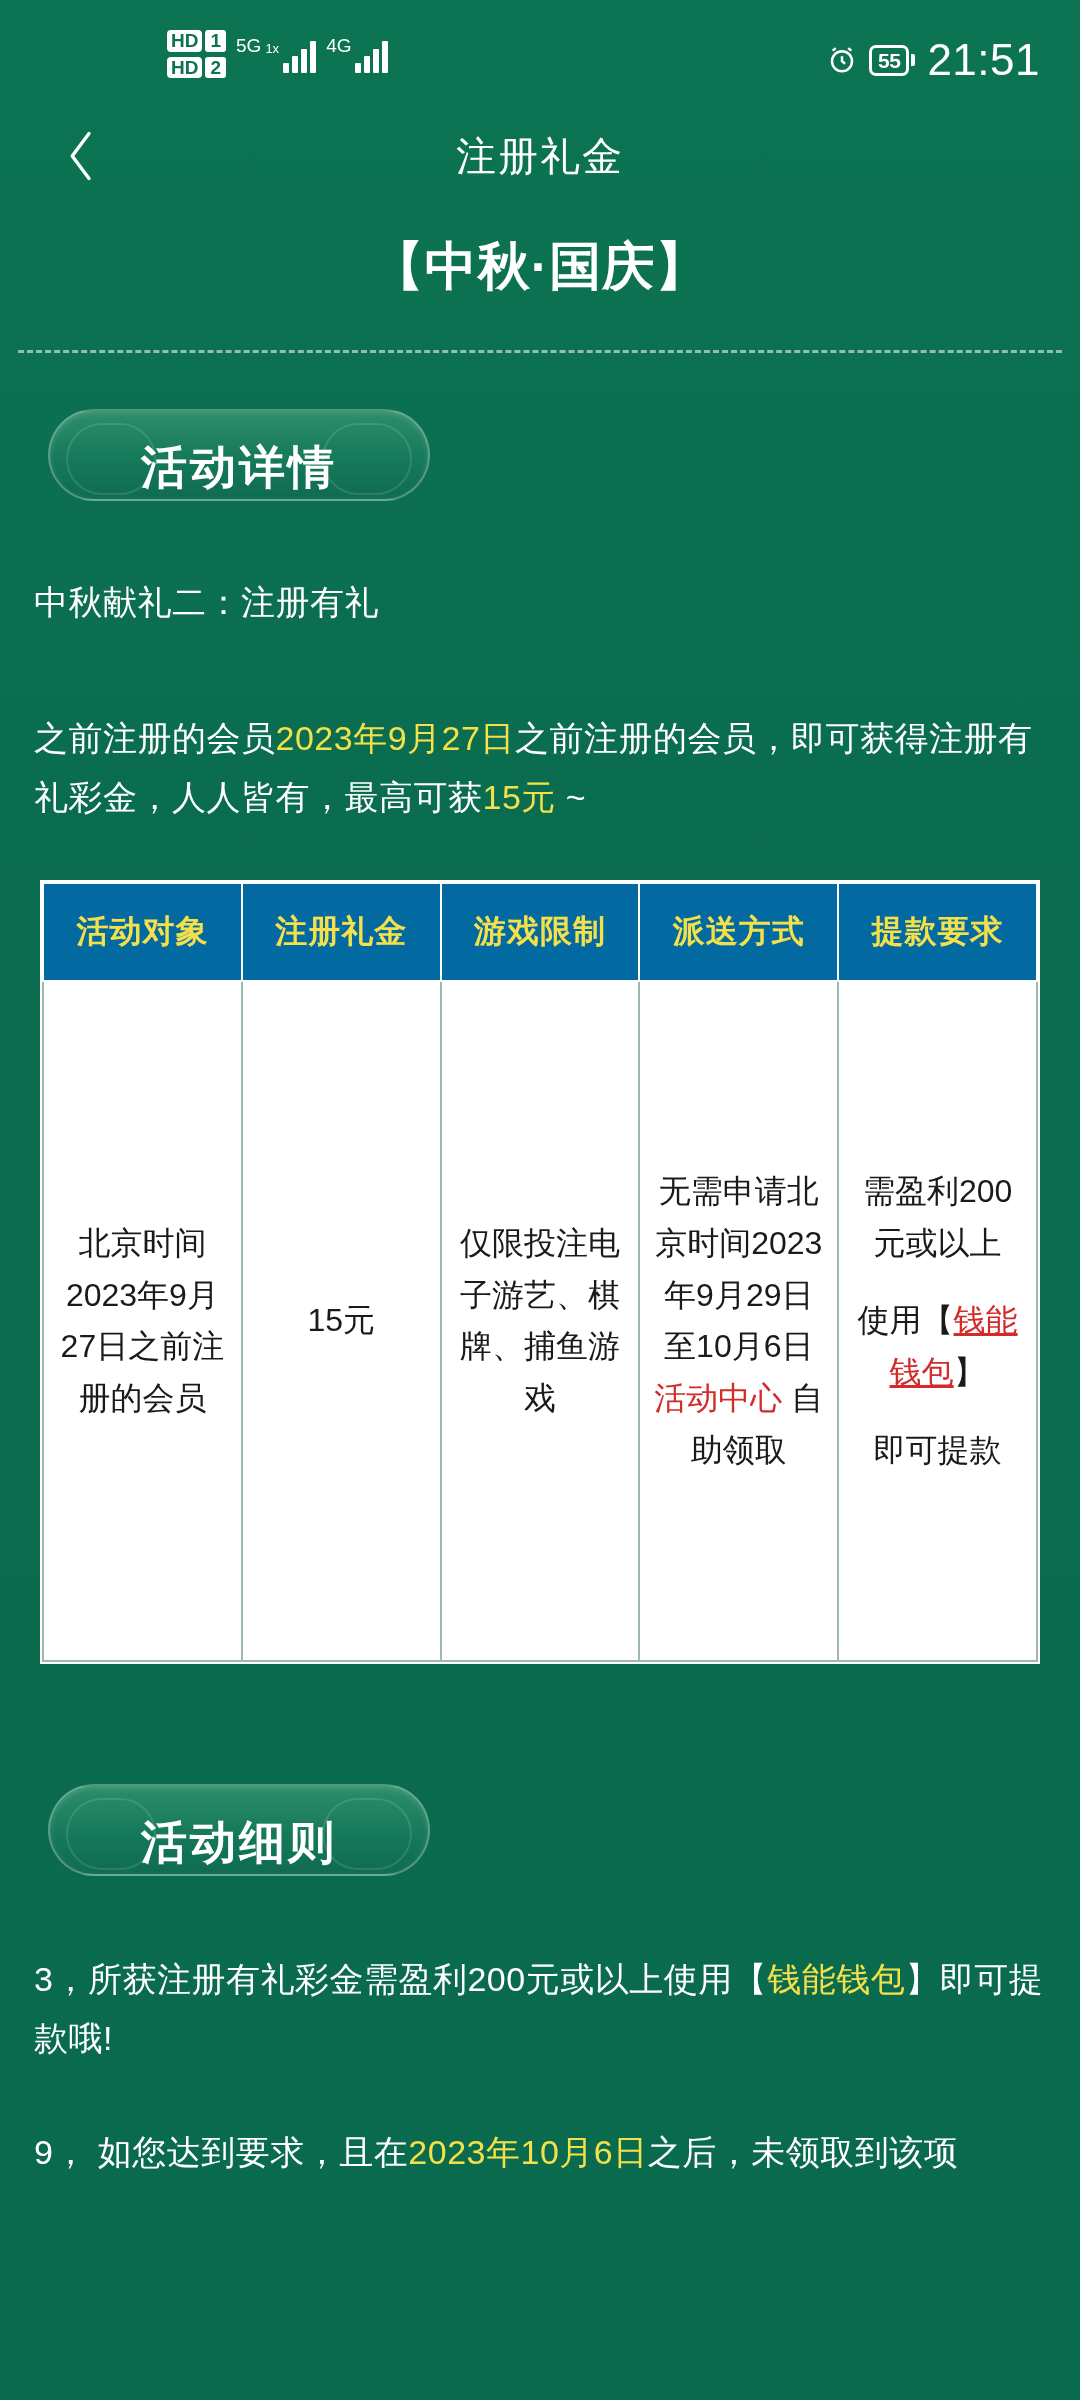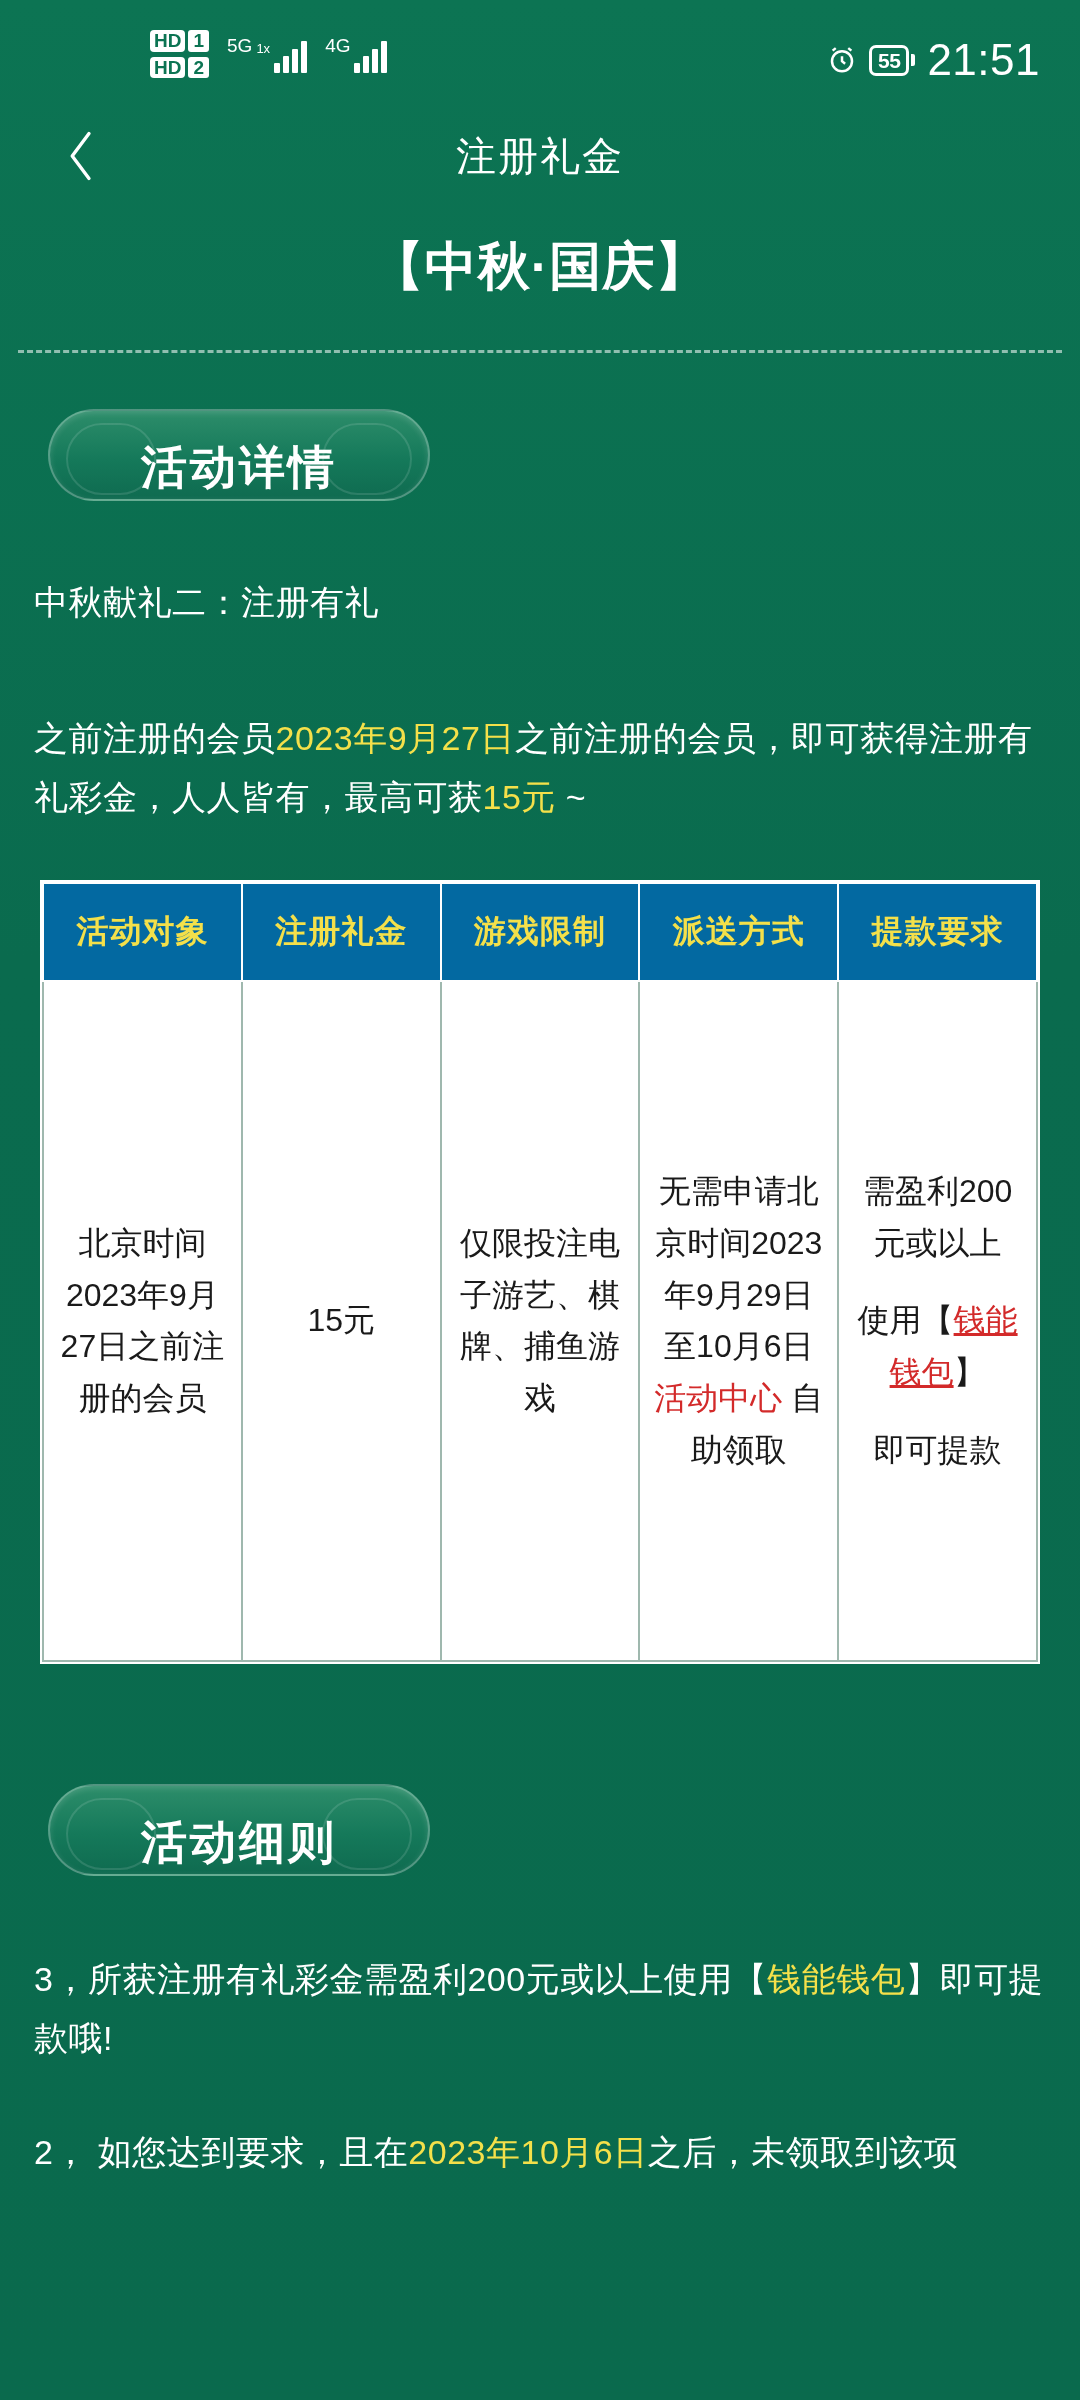--- a/index.html
+++ b/index.html
@@ -19,21 +19,21 @@
   }
 
   
   .statusbar {
     height: 108px;
     display: flex;
     align-items: center;
     justify-content: space-between;
     padding: 0 40px 0 150px;
   }
-  .status-left { display: flex; align-items: center; gap: 18px; }
+  .status-left { display: flex; align-items: center; gap: 10px; margin-left: 17px; }
   .hd-stack { display: flex; flex-direction: column; gap: 5px; }
   .hd-badge {
     display: flex; align-items: center; gap: 3px;
   }
   .hd-box {
     font-size: 19px; font-weight: bold; color: #0c7453;
     background: #ffffff; border-radius: 4px; padding: 1px 4px;
     line-height: 1.05;
   }
   .hd-num {
@@ -289,17 +289,17 @@
 
   <div class="section-pill" style="margin-top:120px;">
     <span>活动细则</span>
   </div>
 
   <div class="rules">
     <div class="rule-item">
       <span>3，所获注册有礼彩金需盈利200元或以上使用【</span><span class="hl">钱能钱包</span><span>】即可提款哦!</span>
     </div>
     <div class="rule-item">
-      <span>2， 如您达到要求，且在</span><span class="hl">2023年10月6日</span><span>之后，未领取到该项</span>
+      <span>9， 如您达到要求，且在</span><span class="hl">2023年10月6日</span><span>之后，未领取到该项</span>
     </div>
   </div>
 
 </div>
 
 </body></html>

